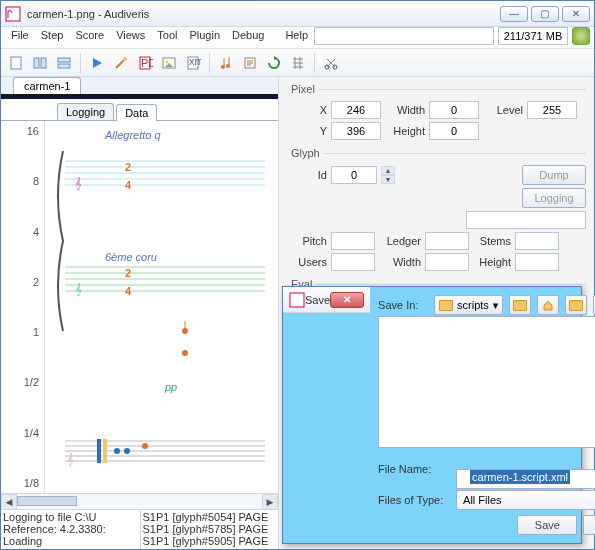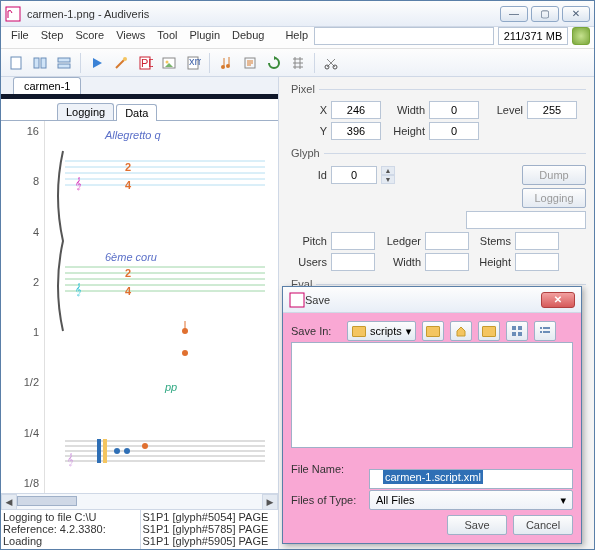--- a/index.html
+++ b/index.html
@@ -39,21 +39,21 @@
 .log-area { height: 40px; border-top: 1px solid #cfd8e6; display: flex; font-family: 'Courier New', monospace; font-size: 10px; background: #fff; }
 .log-col { width: 50%; overflow: hidden; padding: 1px 2px; white-space: pre; color: #333; }
 .right-pane { flex: 1; background: #f4f4f4; padding: 6px 8px; display: flex; flex-direction: column; gap: 4px; position: relative; }
 .field-row { display: flex; align-items: center; gap: 4px; margin-bottom: 3px; }
 .lbl { text-align: right; color: #333; }
 .inp { border: 1px solid #b8c5d6; background: #fff; height: 18px; text-align: center; font-size: 11px; }
 .btn { border: 1px solid #9fb0c8; background: linear-gradient(#fdfdfd,#e4eaf2); height: 20px; padding: 0 8px; border-radius: 2px; color: #444; }
 .btn.disabled { color: #9a9a9a; }
 fieldset.line { border: none; border-top: 1px solid #cfd8e6; padding-top: 6px; }
 fieldset.line legend { padding: 0 4px; color: #555; }
-.save-dialog { position: absolute; left: 282px; top: 286px; width: 300px; height: 258px; background: #f9a8d4; border: 1px solid #5a7fa8; box-shadow: 2px 2px 6px rgba(0,0,0,.3); display: flex; flex-direction: column; }
+.save-dialog { position: absolute; left: 282px; top: 286px; width: 300px; height: 258px; background: #7dd3fc; border: 1px solid #5a7fa8; box-shadow: 2px 2px 6px rgba(0,0,0,.3); display: flex; flex-direction: row; }
 .sd-title { height: 26px; background: linear-gradient(#fdfdfd,#e8eef7); display: flex; align-items: center; padding: 0 6px; border-bottom: 1px solid #cfd8e6; }
 .sd-title .t { flex: 1; color: #333; }
 .sd-close { width: 34px; height: 16px; background: linear-gradient(#f2a0a0,#d65a5a); border: 1px solid #b04040; border-radius: 3px; color: #fff; display: flex; align-items: center; justify-content: center; font-weight: bold; font-size: 10px; }
 .sd-body { flex: 1; padding: 8px; display: flex; flex-direction: column; gap: 1px; }
 .sd-row { display: flex; align-items: center; gap: 6px; }
 .sd-combo { display: flex; align-items: center; border: 1px solid #9fb0c8; background: linear-gradient(#fdfdfd,#e4eaf2); height: 20px; padding: 0 4px; border-radius: 2px; gap: 4px; }
 .folder-icon { width: 14px; height: 11px; background: #f4c560; border: 1px solid #c79a2e; border-radius: 1px; }
 .sd-toolbtn { width: 22px; height: 20px; border: 1px solid #9fb0c8; background: linear-gradient(#fdfdfd,#e4eaf2); border-radius: 2px; display: flex; align-items: center; justify-content: center; }
 .sd-list { flex: 1; background: #fff; border: 1px solid #9fb0c8; }
 .sd-fname { flex: 1; border: 1px solid #9fb0c8; background: #fff; height: 20px; padding: 0 13px; display: flex; align-items: flex-start; margin-top: 20px; }

